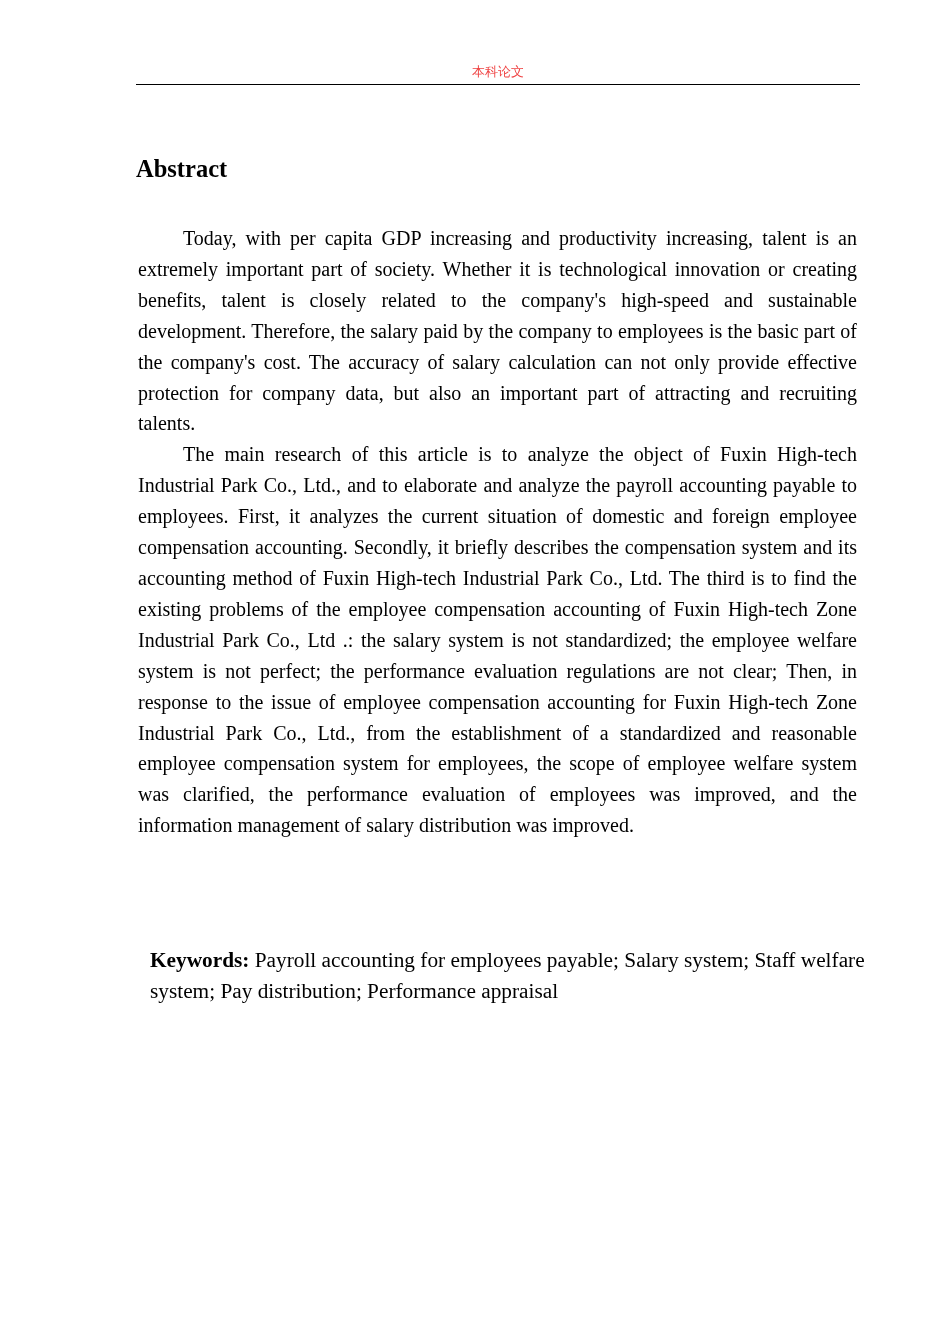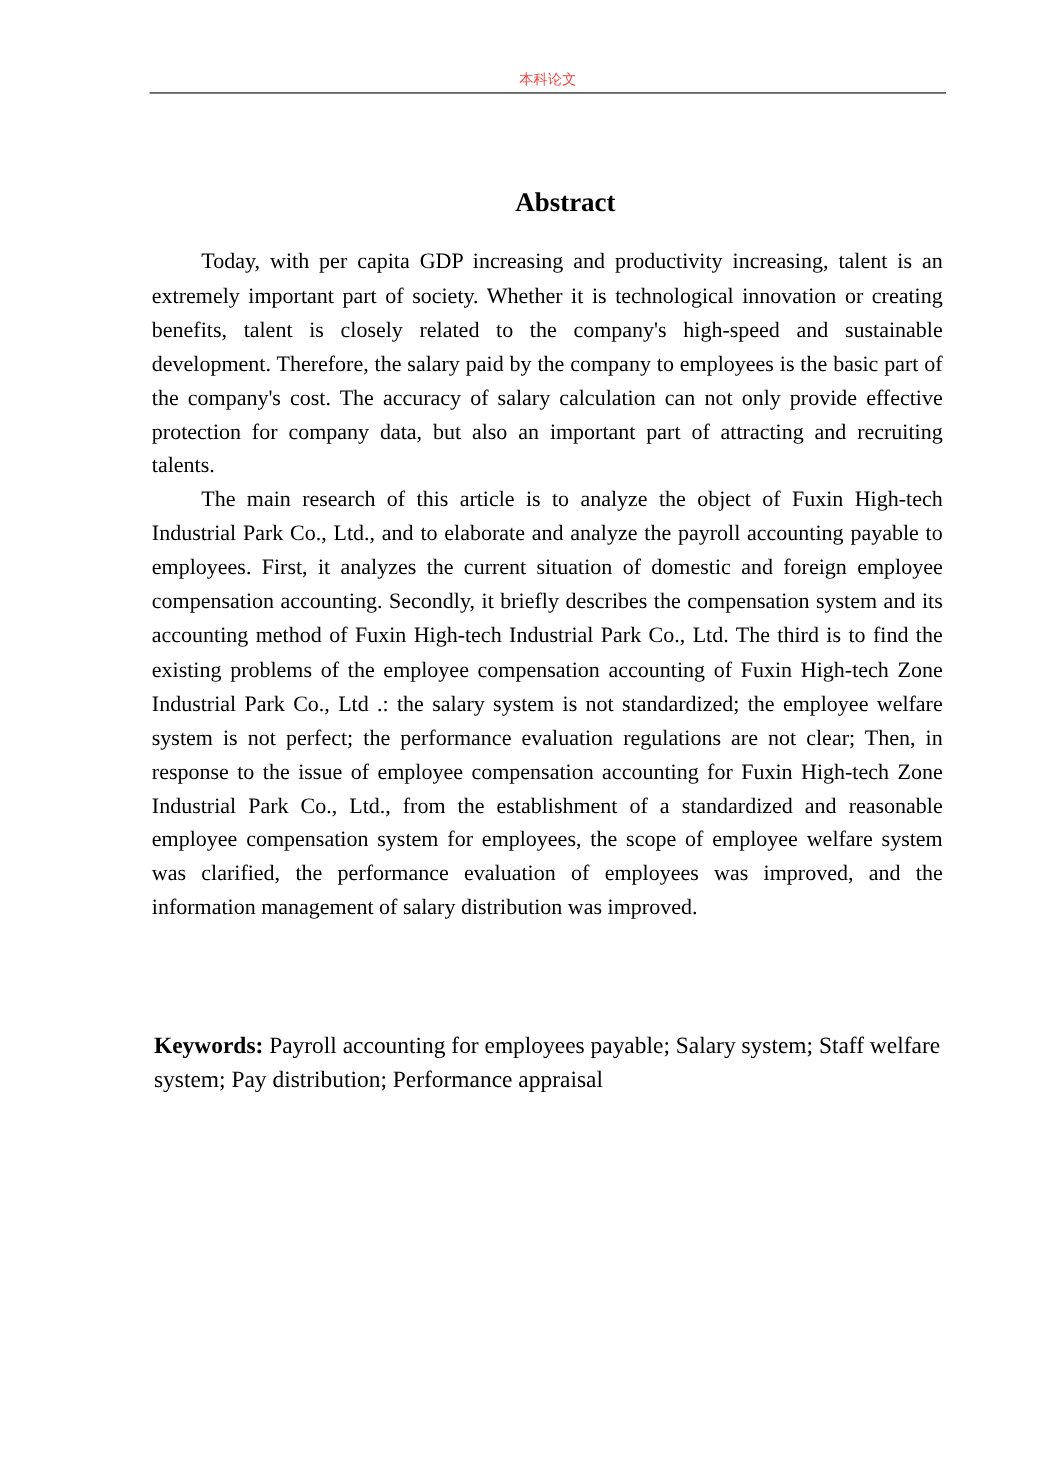--- a/index.html
+++ b/index.html
@@ -29,45 +29,44 @@
       line-height: 20px;
       color: #ef4444;
       position: relative;
       top: -2px;
     }
     .title {
       position: absolute;
       left: 136px;
       top: 153px;
       width: 724px;
-      text-align: center;
       font-weight: bold;
       font-size: 24.5px;
       line-height: 32px;
-      margin: 16px;
+      margin: 0;
     }
     .body {
       position: absolute;
       left: 138px;
       top: 223px;
       width: 719px;
     }
     .para {
       margin: 0;
       font-size: 20px;
       line-height: 30.9px;
       text-align: justify;
       text-indent: 45px;
     }
     .keywords {
       position: absolute;
       left: 138px;
       top: 933px;
       width: 719px;
-      margin: 2px;
+      margin: 12px;
       font-size: 21.3px;
       line-height: 30.9px;
       text-align: left;
     }
     .keywords-label {
       font-weight: bold;
     }
   </style>
 </head>
 <body>

